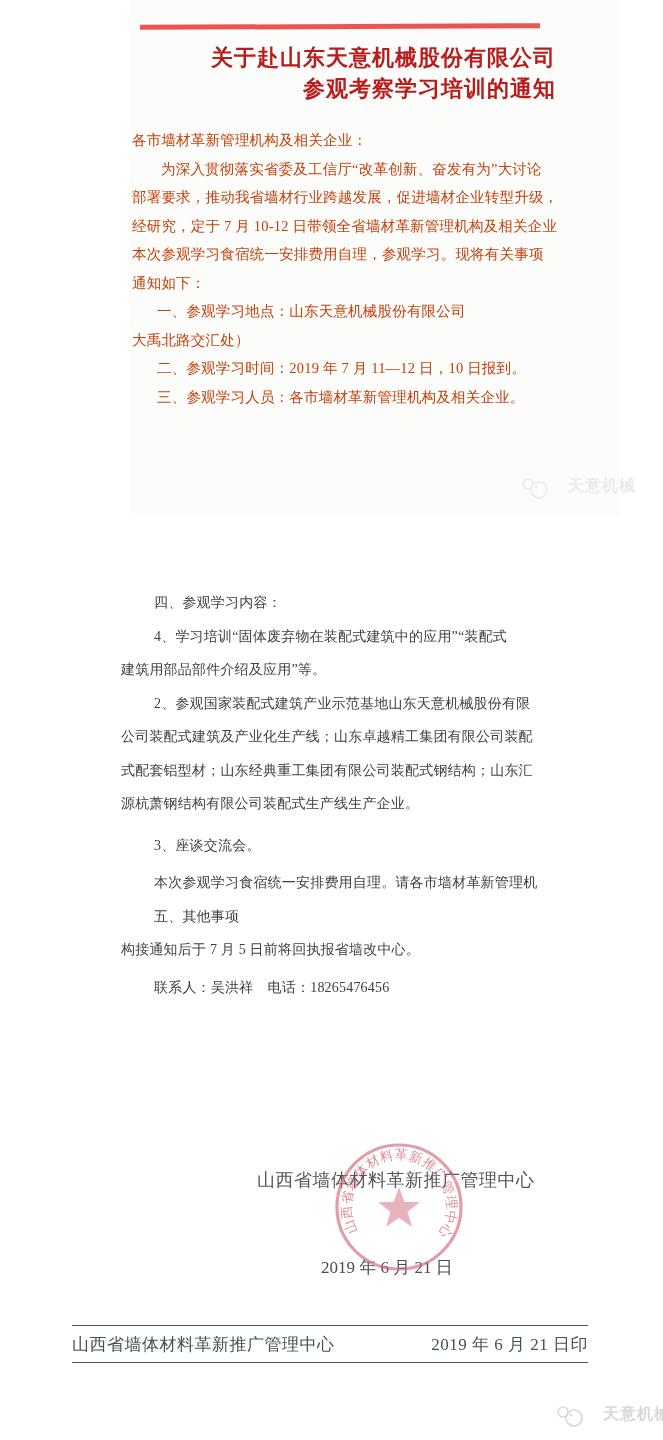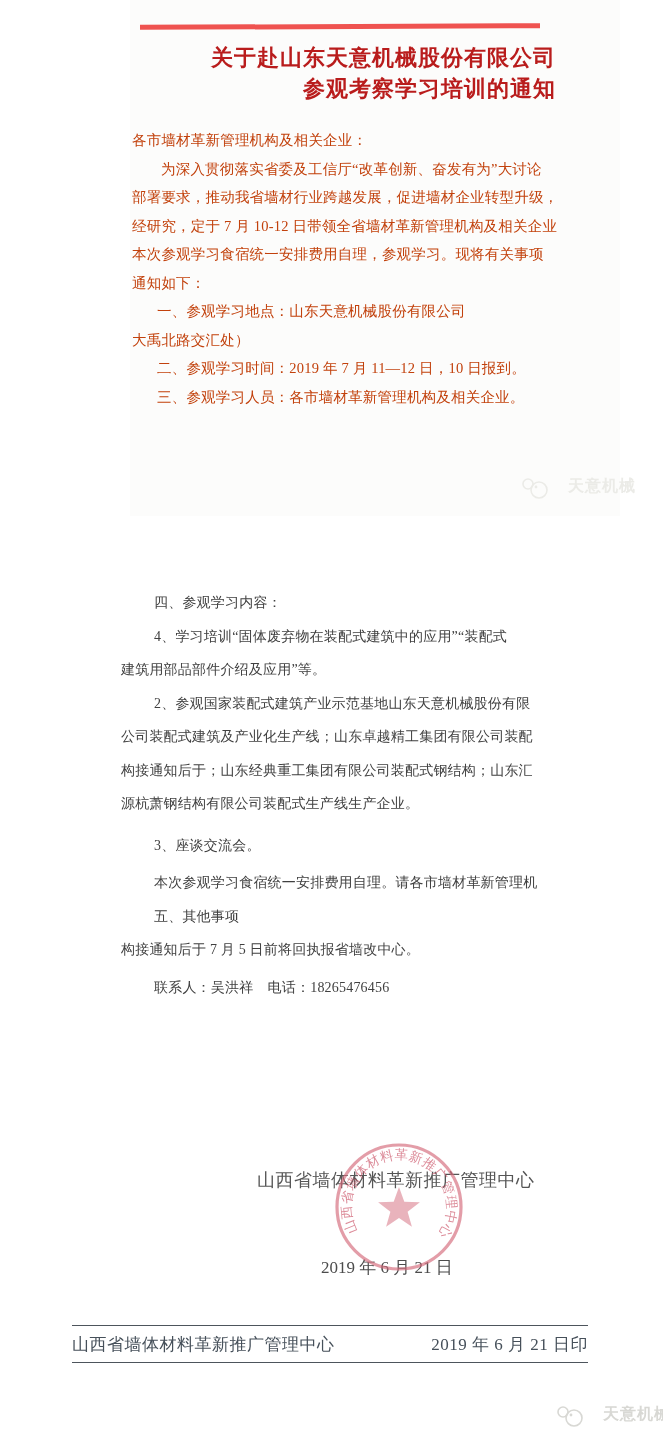--- a/index.html
+++ b/index.html
@@ -81,21 +81,21 @@
   </svg>
   <span class="wm-text">天意机械</span>
 </div>
 
 <div class="abs p2-block">
   <div class="ind2">四、参观学习内容：</div>
   <div class="ind2">4、学习培训“固体废弃物在装配式建筑中的应用”“装配式</div>
   <div>建筑用部品部件介绍及应用”等。</div>
   <div class="ind2">2、参观国家装配式建筑产业示范基地山东天意机械股份有限</div>
   <div>公司装配式建筑及产业化生产线；山东卓越精工集团有限公司装配</div>
-  <div>构接通知后于；山东经典重工集团有限公司装配式钢结构；山东汇</div>
+  <div>式配套铝型材；山东经典重工集团有限公司装配式钢结构；山东汇</div>
   <div>源杭萧钢结构有限公司装配式生产线生产企业。</div>
   <div class="ind2 mt8">3、座谈交流会。</div>
   <div class="ind2 mt4">本次参观学习食宿统一安排费用自理。请各市墙材革新管理机</div>
   <div class="ind2">五、其他事项</div>
   <div>构接通知后于 7 月 5 日前将回执报省墙改中心。</div>
   <div class="ind2 mt4">联系人：吴洪祥　电话：18265476456</div>
 </div>
 
 <div class="abs sig-org">山西省墙体材料革新推广管理中心</div>
 <div class="abs sig-date">2019 年 6 月 21 日</div>

